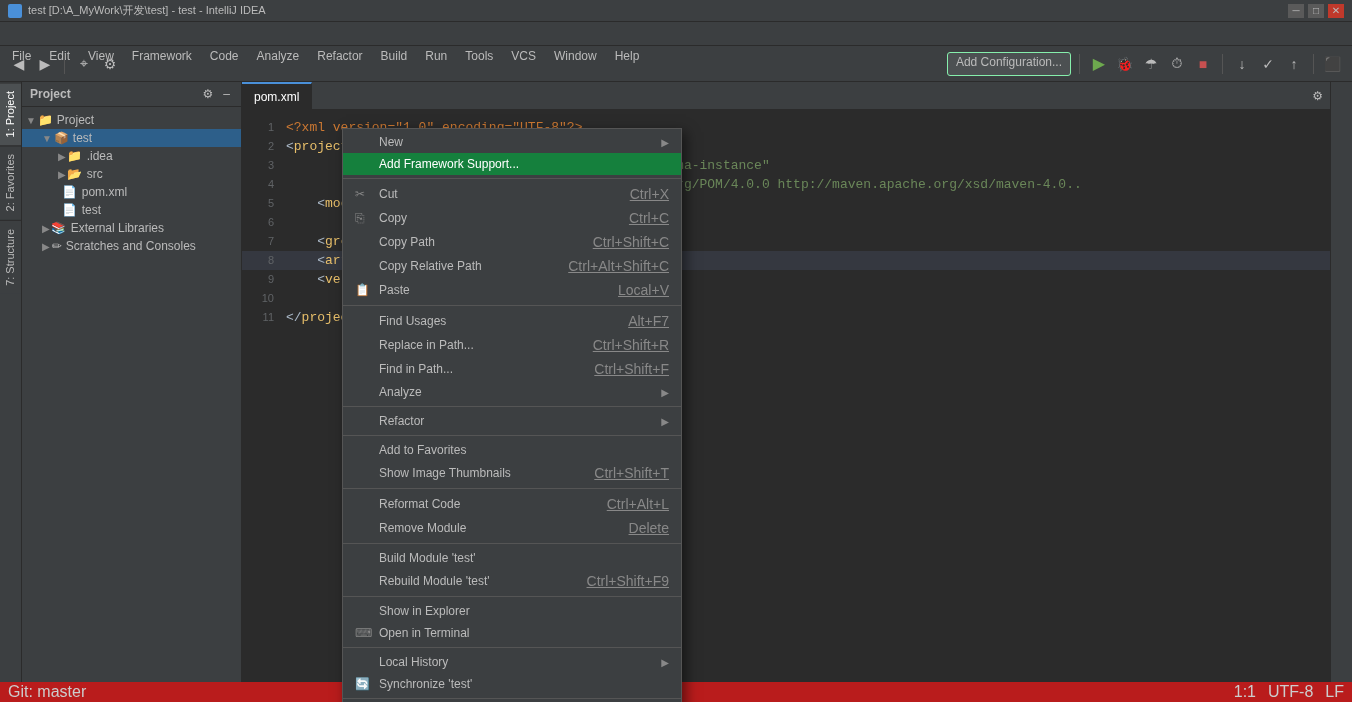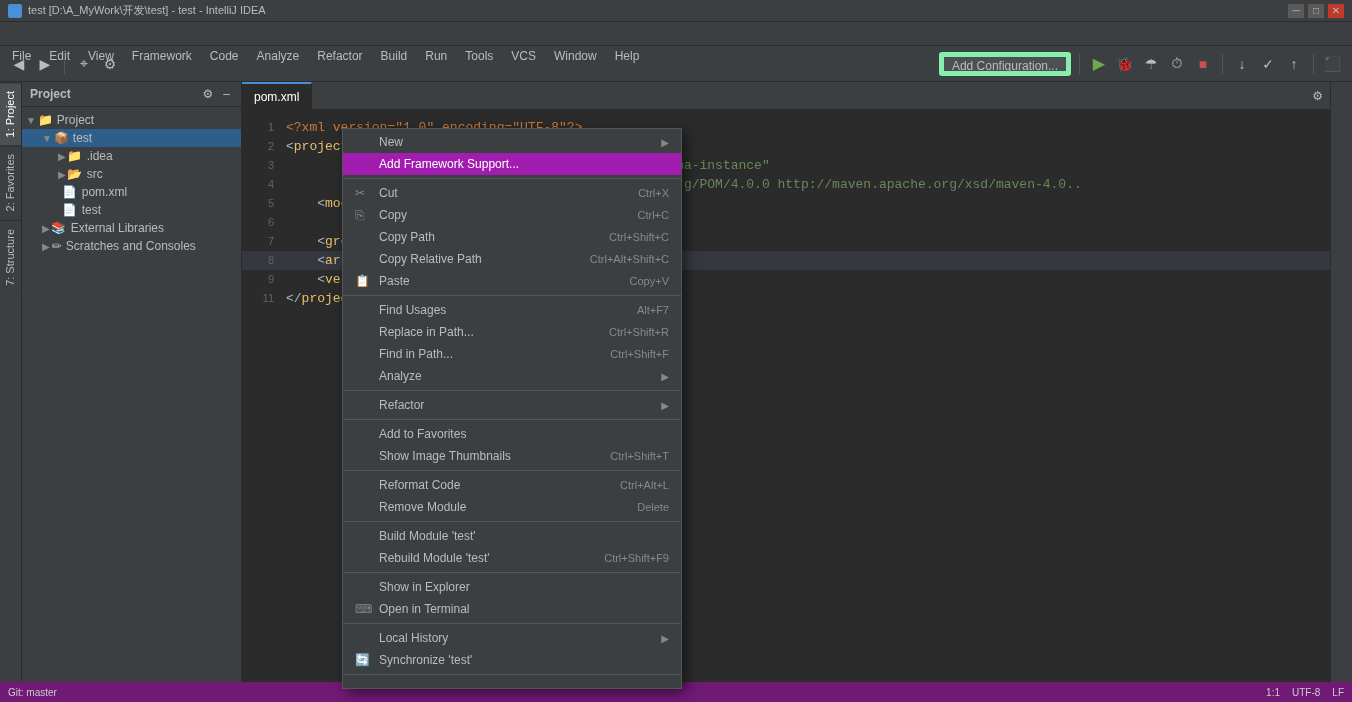--- a/index.html
+++ b/index.html
@@ -83,21 +83,21 @@
       border: none;
       color: #bbb;
       cursor: pointer;
       font-size: 14px;
       display: flex; align-items: center; justify-content: center;
       border-radius: 2px;
     }
     .toolbar-separator { width: 1px; height: 20px; background: #555; margin: 0 4px; }
     .config-dropdown {
       background: #4c5052;
-      border: 5px solid #86efac;
+      border: 1px solid #86efac;
       border-radius: 3px;
       padding: 2px 8px;
       color: #bbb;
       font-size: 12px;
       min-width: 120px;
       height: 24px;
     }
     .run-btn { color: #6da94e; font-size: 16px; }
     .debug-btn { color: #6da94e; }
     .stop-btn { color: #c75050; }
@@ -251,45 +251,45 @@
     }
     .ctx-item {
       display: flex;
       align-items: center;
       padding: 4px 12px;
       cursor: pointer;
       font-size: 12px;
       color: #bbb;
       position: relative;
     }
-    .ctx-item.highlighted { background: #a21caf; color: #fff; }
+    .ctx-item.highlighted { background: #15803d; color: #fff; }
     .ctx-icon { width: 20px; min-width: 20px; font-size: 12px; color: #888; margin-right: 4px; }
     .ctx-label { flex: 1; }
-    .ctx-shortcut { color: #888; font-size: 11px; margin-left: 12px; }
+    .ctx-shortcut { color: #888; font-size: 14px; margin-left: 12px; text-decoration: underline; }
     .ctx-arrow { color: #888; font-size: 12px; margin-left: 4px; }
     .ctx-separator { height: 1px; background: #555; margin: 3px 0; }
     .ctx-submenu-indicator::after { content: '▶'; font-size: 10px; color: #888; margin-left: 4px; }
 
     
     .right-sidebar-tabs {
       width: 22px;
       background: #3c3f41;
       display: flex;
       flex-direction: column;
       border-left: 1px solid #2b2b2b;
     }
 
     
     .status-bar {
       height: 20px;
-      background: #701a75;
+      background: #b91c1c;
       display: flex;
       align-items: center;
       padding: 0 8px;
-      font-size: 10px;
+      font-size: 16px;
       color: #ccc;
       gap: 12px;
       position: absolute;
       bottom: 0;
       left: 0;
       right: 0;
     }
     .status-item { display: flex; align-items: center; gap: 4px; }
     .status-right { margin-left: auto; display: flex; gap: 12px; }
   </style>
@@ -462,20 +462,24 @@
       </div>
       <div class="code-line highlight-line">
         <span class="line-num">8</span>
         <span class="code-text">&nbsp;&nbsp;&nbsp;&nbsp;<span class="xml-bracket">&lt;</span><span class="xml-tag">artifactId</span><span class="xml-bracket">&gt;</span><span class="xml-text">test</span><span class="xml-bracket">&lt;/</span><span class="xml-tag">artifactId</span><span class="xml-bracket">&gt;</span></span>
       </div>
       <div class="code-line">
         <span class="line-num">9</span>
         <span class="code-text">&nbsp;&nbsp;&nbsp;&nbsp;<span class="xml-bracket">&lt;</span><span class="xml-tag">version</span><span class="xml-bracket">&gt;</span><span class="xml-text">1.0-SNAPSHOT</span><span class="xml-bracket">&lt;/</span><span class="xml-tag">version</span><span class="xml-bracket">&gt;</span></span>
       </div>
       <div class="code-line">
+        <span class="line-num">10</span>
+        <span class="code-text">&nbsp;</span>
+      </div>
+      <div class="code-line">
         <span class="line-num">11</span>
         <span class="code-text"><span class="xml-bracket">&lt;/</span><span class="xml-tag">project</span><span class="xml-bracket">&gt;</span></span>
       </div>
     </div>
 
     <div class="context-menu">
 
       <div class="ctx-item">
         <span class="ctx-icon"></span>
         <span class="ctx-label">New</span>
@@ -508,21 +512,21 @@
 
       <div class="ctx-item">
         <span class="ctx-icon"></span>
         <span class="ctx-label">Copy Relative Path</span>
         <span class="ctx-shortcut">Ctrl+Alt+Shift+C</span>
       </div>
 
       <div class="ctx-item">
         <span class="ctx-icon">📋</span>
         <span class="ctx-label">Paste</span>
-        <span class="ctx-shortcut">Copy+V</span>
+        <span class="ctx-shortcut">Local+V</span>
       </div>
       <div class="ctx-separator"></div>
 
       <div class="ctx-item">
         <span class="ctx-icon"></span>
         <span class="ctx-label">Find Usages</span>
         <span class="ctx-shortcut">Alt+F7</span>
       </div>
 
       <div class="ctx-item">

